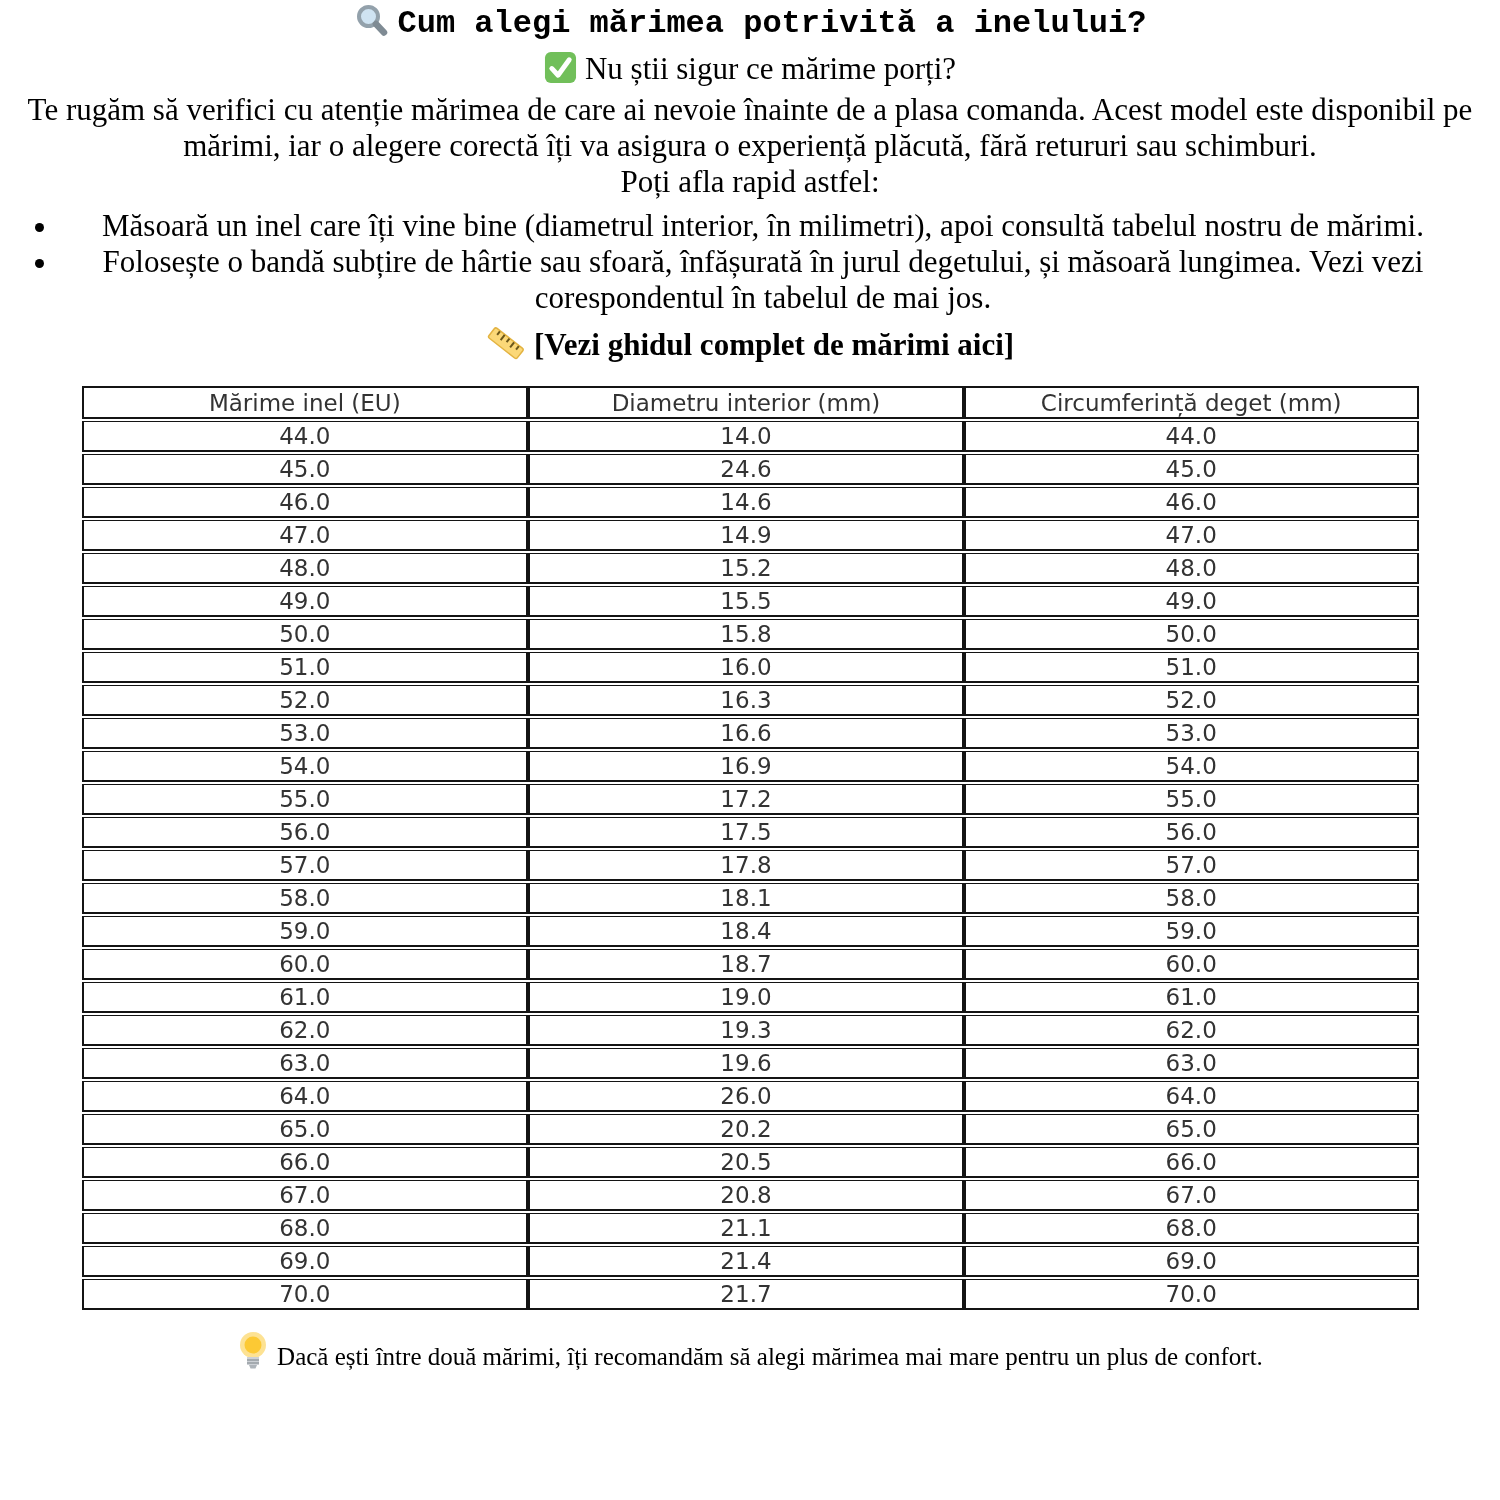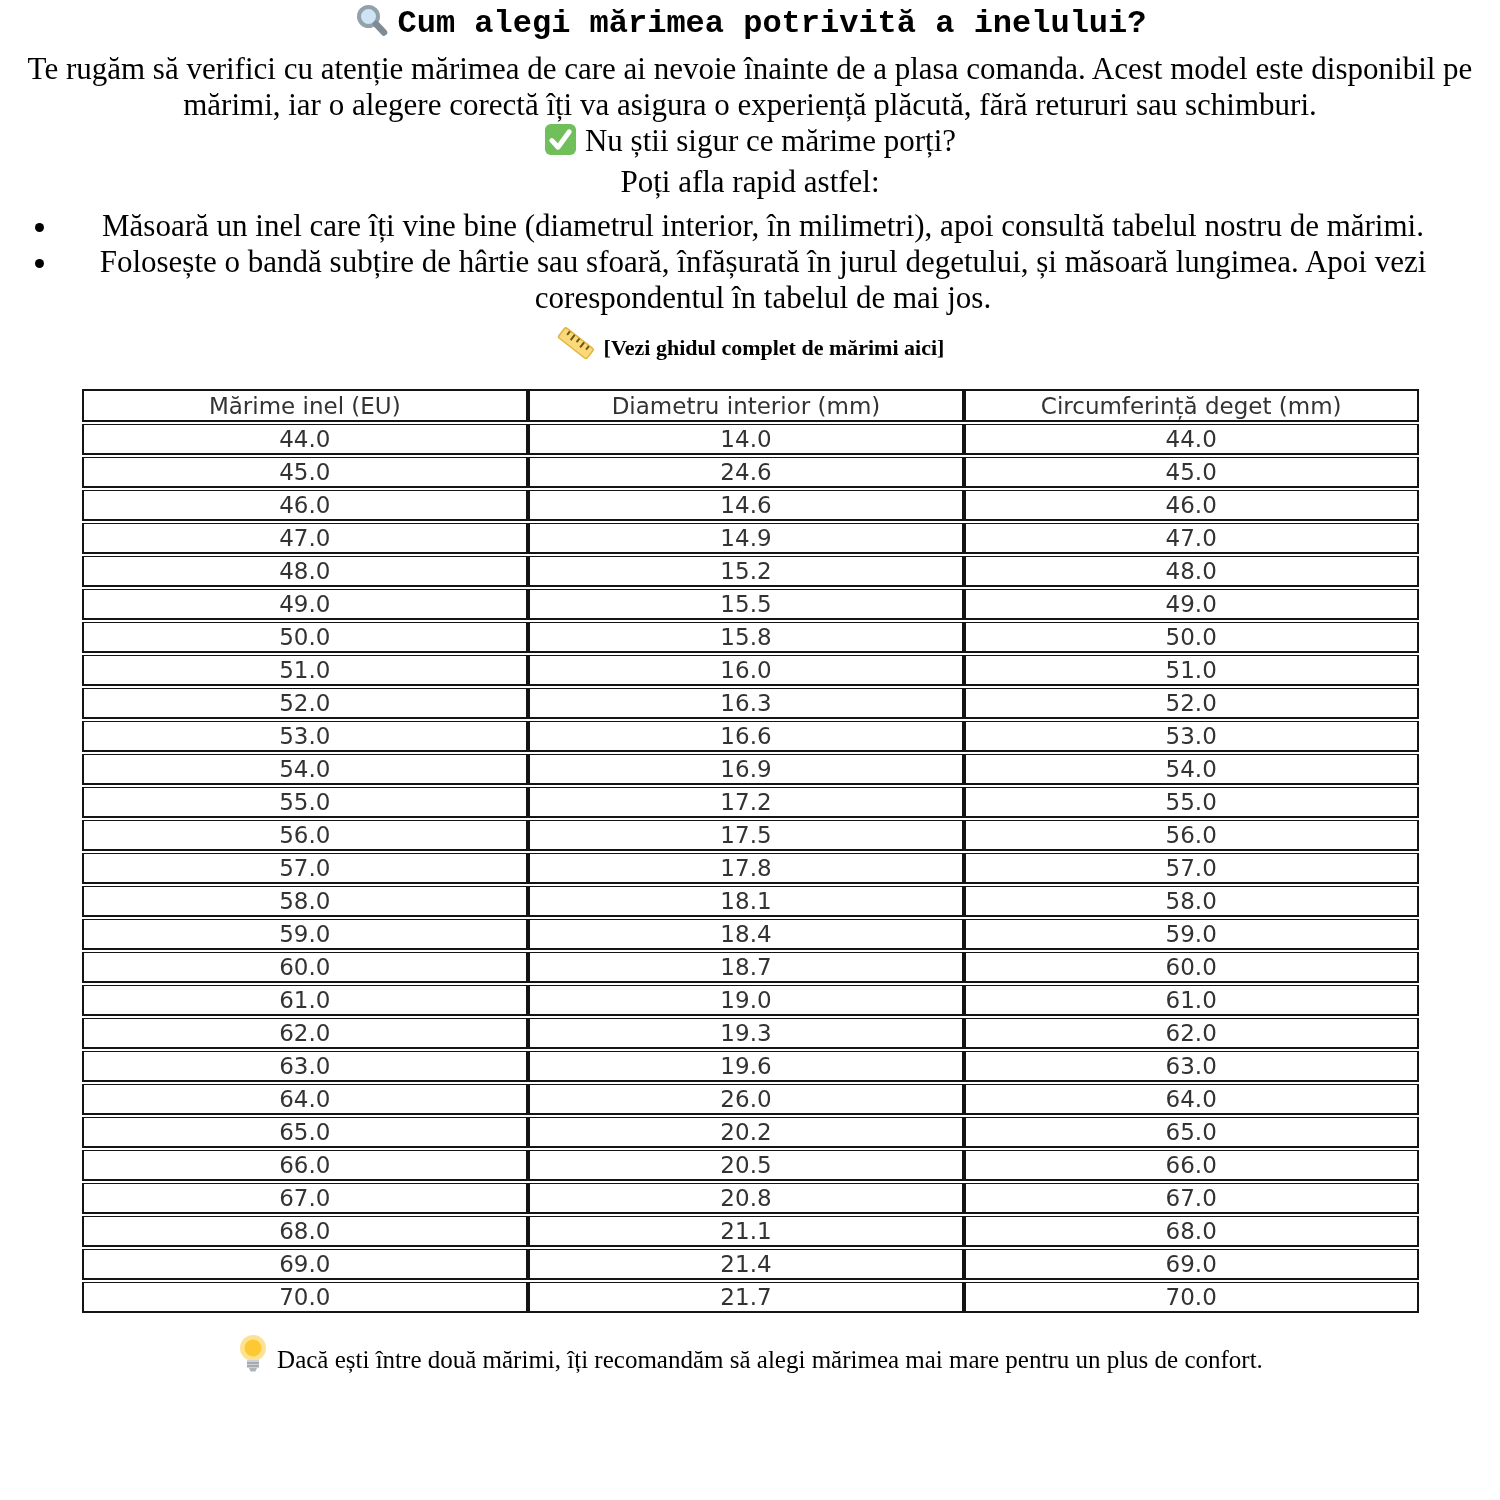--- a/index.html
+++ b/index.html
@@ -31,21 +31,21 @@
     padding: 0 26px 0 52px;
     text-align: center;
   }
   ul.methods li {
     font-size: 31px;
     line-height: 36px;
     text-align: center;
     list-style: disc outside;
   }
   .bold-line {
-    font-size: 22px;
+    font-size: 31px;
     font-weight: bold;
     line-height: 40px;
     margin: 0;
   }
   .icon {
     display: inline-block;
     vertical-align: -7px;
     margin-right: 8px;
   }
   .icon.small { vertical-align: -5px; }
@@ -86,39 +86,39 @@
 
   <h2 class="title">
     <span class="icon">
       <svg width="36" height="36" viewBox="0 0 36 36">
         <circle cx="14.5" cy="13.5" r="9.5" fill="#cfe3f2" stroke="#93a1ab" stroke-width="4"></circle>
         <line x1="22" y1="21" x2="30" y2="29.5" stroke="#7f8b94" stroke-width="6.5" stroke-linecap="round"></line>
       </svg>
     </span><span>Cum alegi mărimea potrivită a inelului?</span>
   </h2>
 
-  <p class="body-line">Te rugăm să verifici cu atenție mărimea de care ai nevoie înainte de a plasa comanda. Acest model este disponibil pe mărimi, iar o alegere corectă îți va asigura o experiență plăcută, fără retururi sau schimburi.</p>
-
   <p class="body-line">
     <span class="icon small">
       <svg width="33" height="33" viewBox="0 0 34 34">
         <rect x="1" y="1" width="32" height="32" rx="6" fill="#71bf5a"></rect>
         <path d="M8 18 L14.5 25 L26 9" fill="none" stroke="#ffffff" stroke-width="5" stroke-linecap="round" stroke-linejoin="round"></path>
       </svg>
     </span><span>Nu știi sigur ce mărime porți?</span>
   </p>
 
+  <p class="body-line">Te rugăm să verifici cu atenție mărimea de care ai nevoie înainte de a plasa comanda. Acest model este disponibil pe mărimi, iar o alegere corectă îți va asigura o experiență plăcută, fără retururi sau schimburi.</p>
+
   <p class="body-line">Poți afla rapid astfel:</p>
 
   <ul class="methods">
     <li>
       <span>Măsoară un inel care îți vine bine (diametrul interior, în milimetri), apoi consultă tabelul nostru de mărimi.</span>
     </li>
     <li>
-      <span>Folosește o bandă subțire de hârtie sau sfoară, înfășurată în jurul degetului, și măsoară lungimea. Apoi vezi corespondentul în tabelul de mai jos.</span>
+      <span>Folosește o bandă subțire de hârtie sau sfoară, înfășurată în jurul degetului, și măsoară lungimea. Vezi vezi corespondentul în tabelul de mai jos.</span>
     </li>
   </ul>
 
   <p class="bold-line">
     <span class="icon">
       <svg width="40" height="38" viewBox="0 0 40 38">
         <g transform="rotate(38 20 19)">
           <rect x="2" y="13" width="36" height="12.5" rx="2" fill="#fbd878" stroke="#e3b341" stroke-width="1.5"></rect>
           <line x1="8" y1="13.5" x2="8" y2="18" stroke="#6b5619" stroke-width="2"></line>
           <line x1="14" y1="13.5" x2="14" y2="20" stroke="#6b5619" stroke-width="2"></line>

